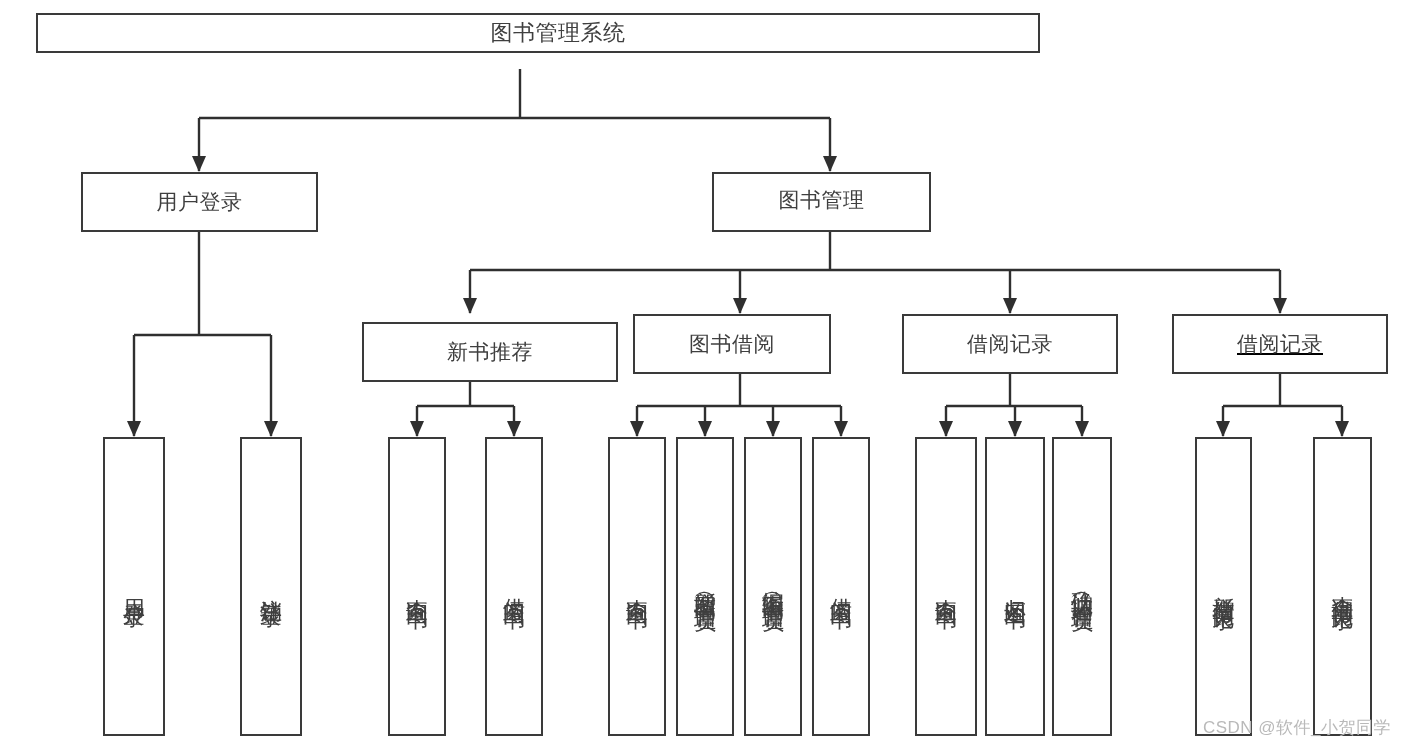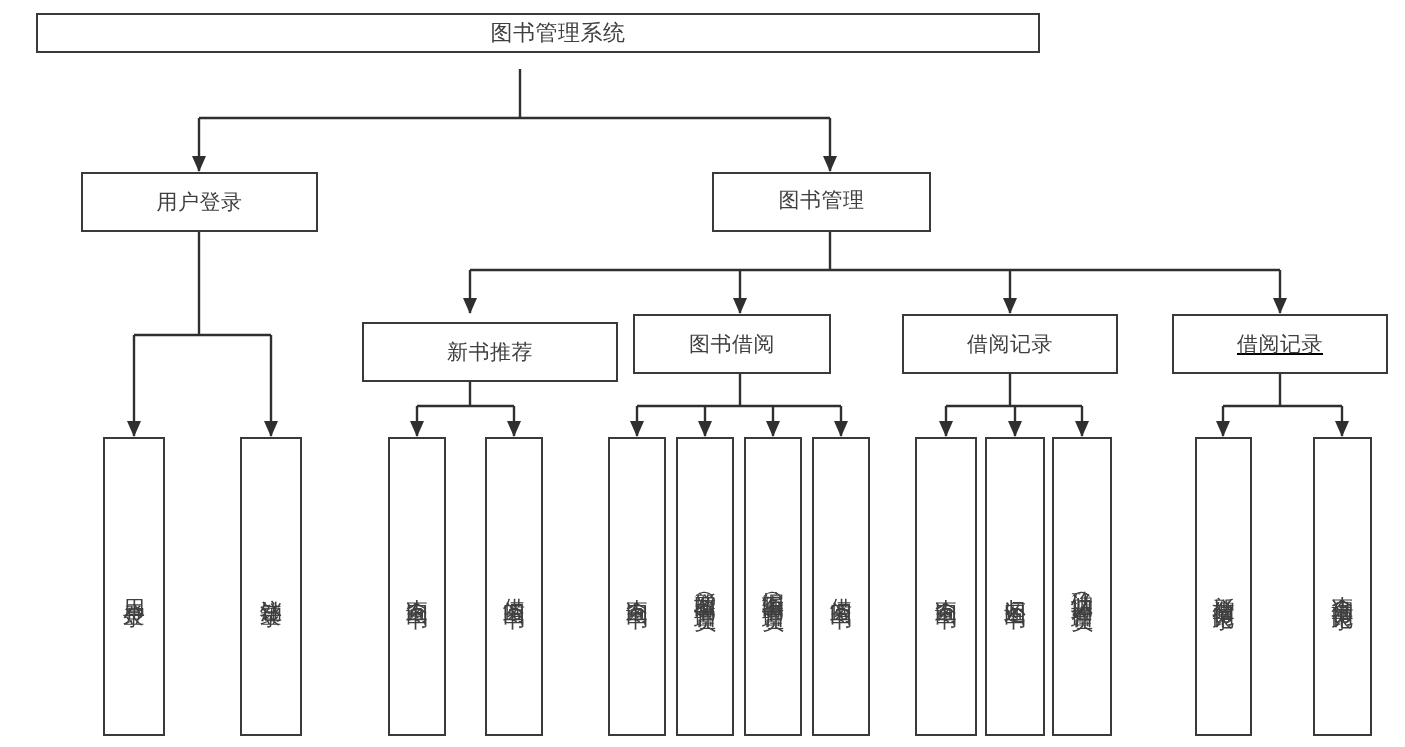--- a/index.html
+++ b/index.html
@@ -179,13 +179,14 @@
       <div class="node-box vertical" style="left: 1052px; top: 437px; width: 60px; height: 299px;">
         <span class="node-label">确认归还（管理员）</span>
       </div>
       <div class="node-box vertical" style="left: 1195px; top: 437px; width: 57px; height: 299px;">
         <span class="node-label">新增借阅记录</span>
       </div>
       <div class="node-box vertical" style="left: 1313px; top: 437px; width: 59px; height: 299px;">
         <span class="node-label">查询借阅记录</span>
       </div>
     </div>
+  <div class="watermark">CSDN @软件_小贺同学</div>
 </div>
 
 </body></html>

